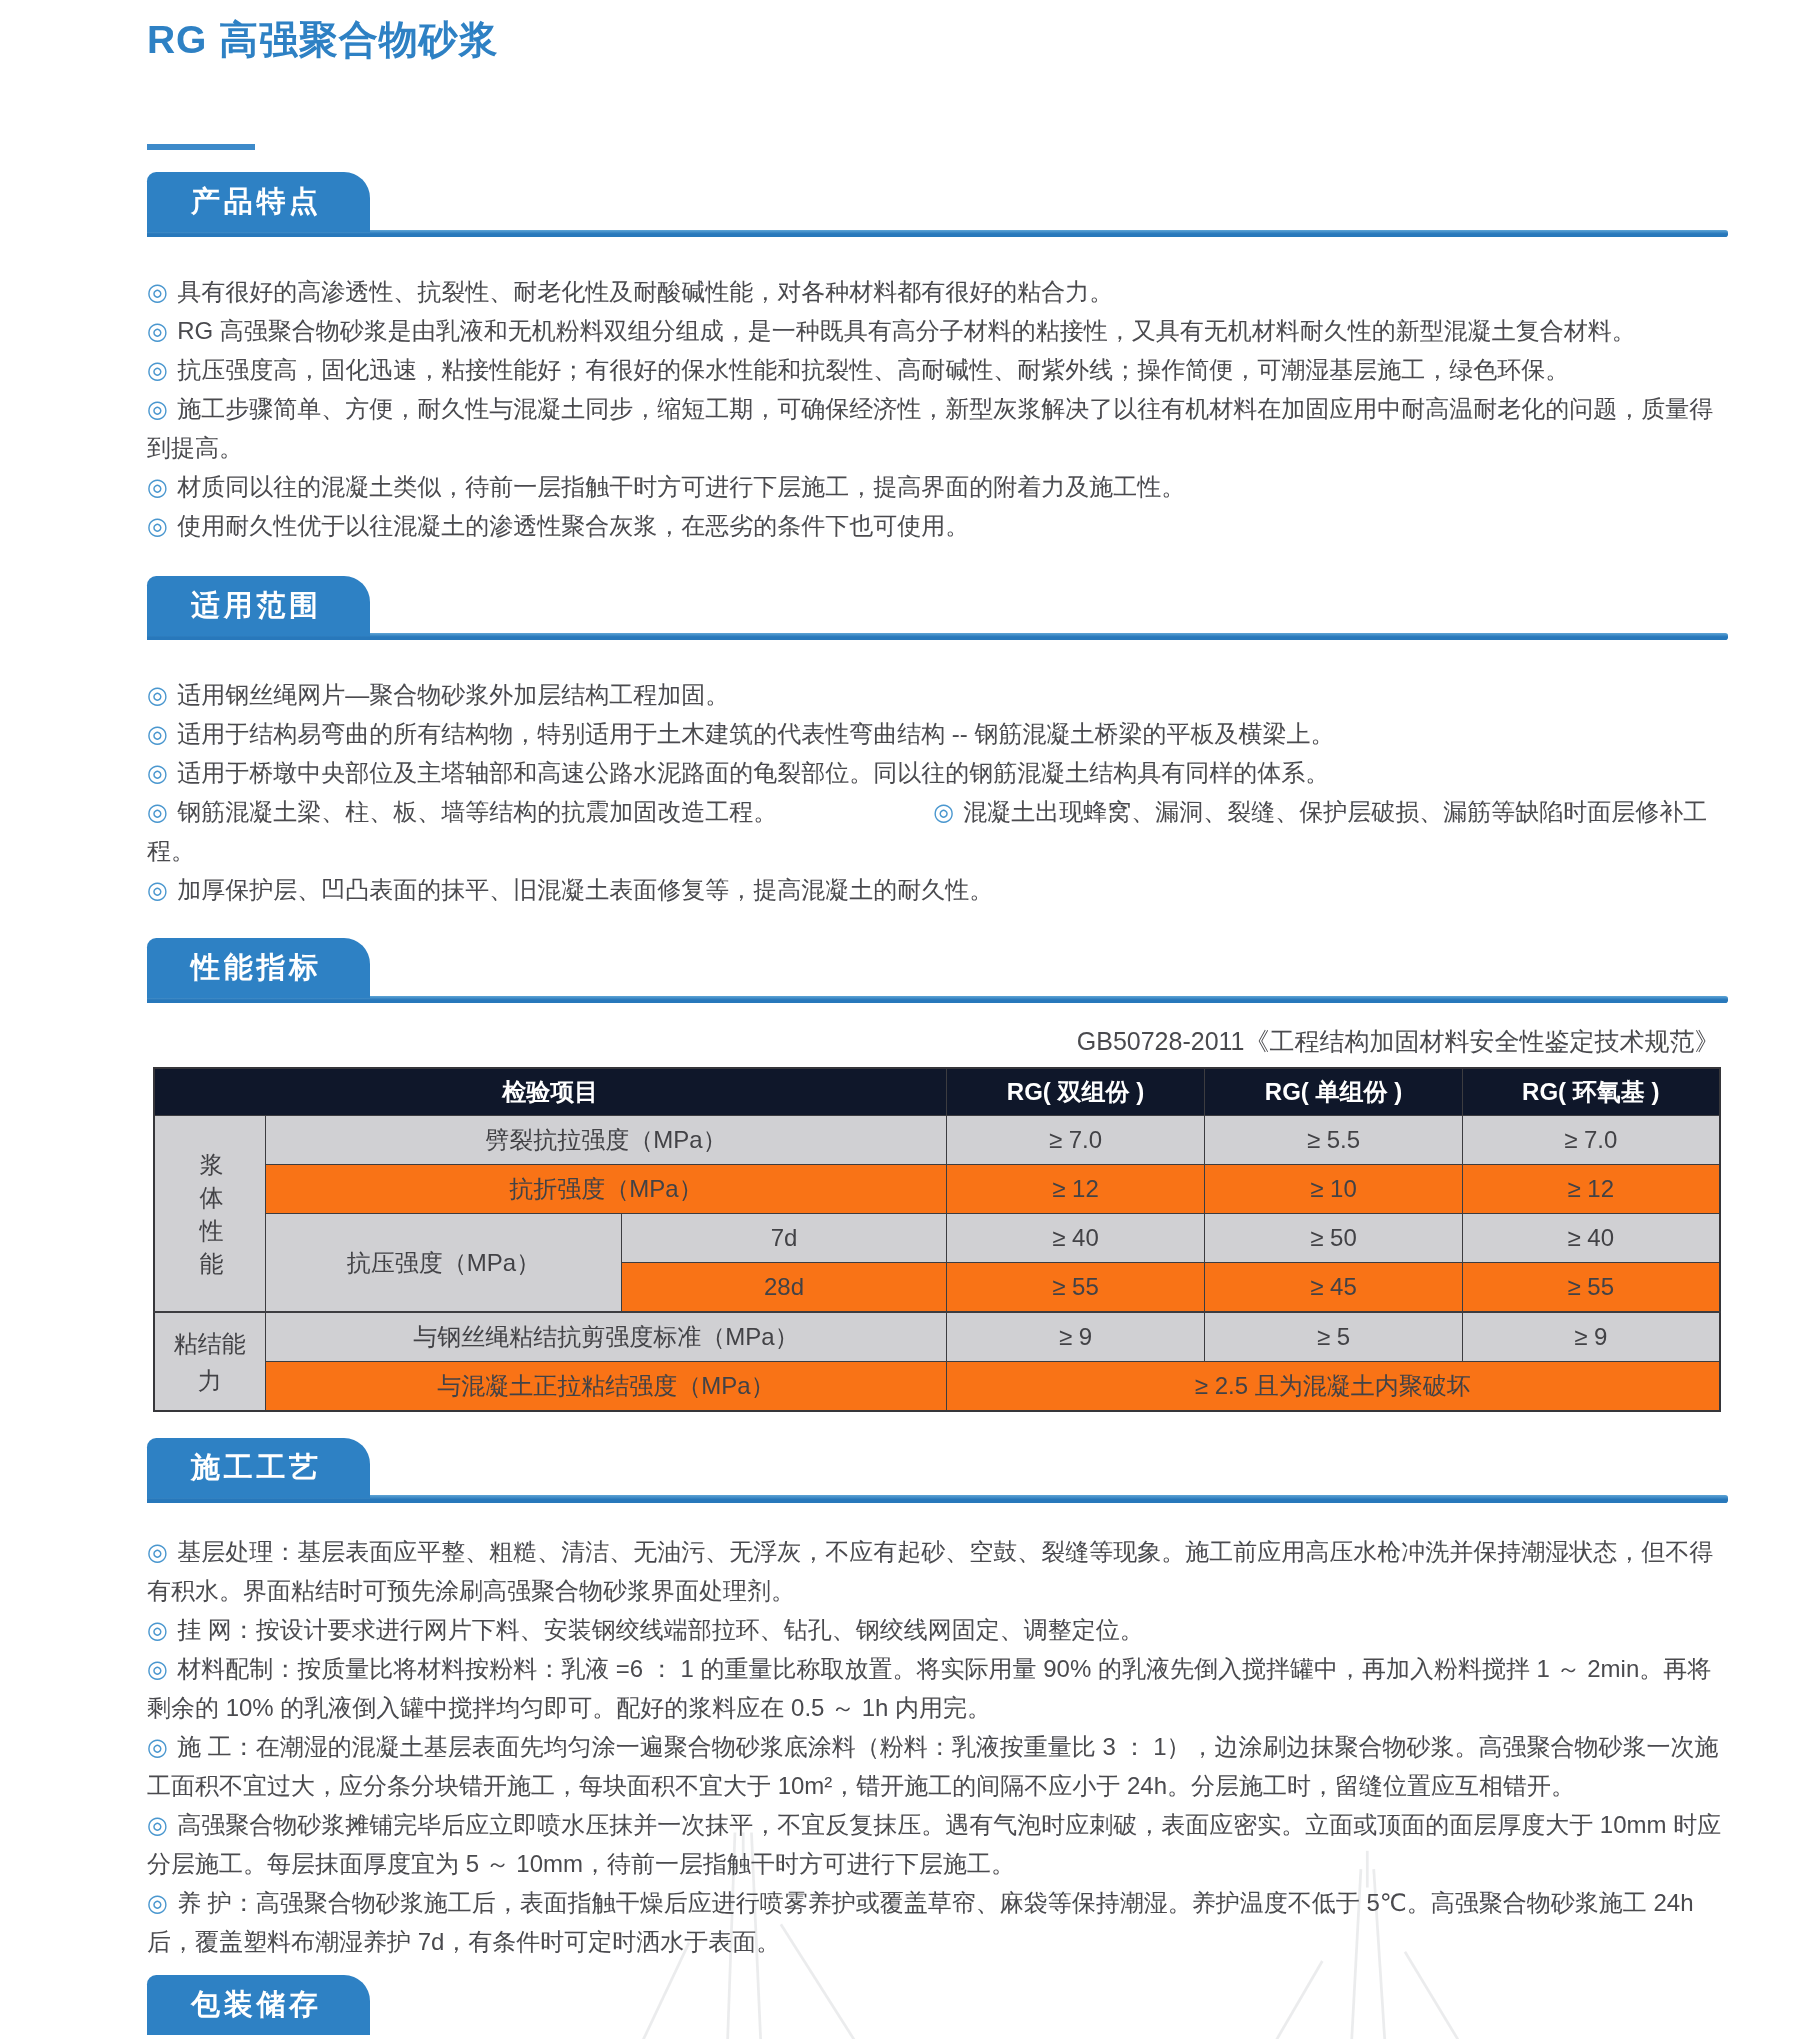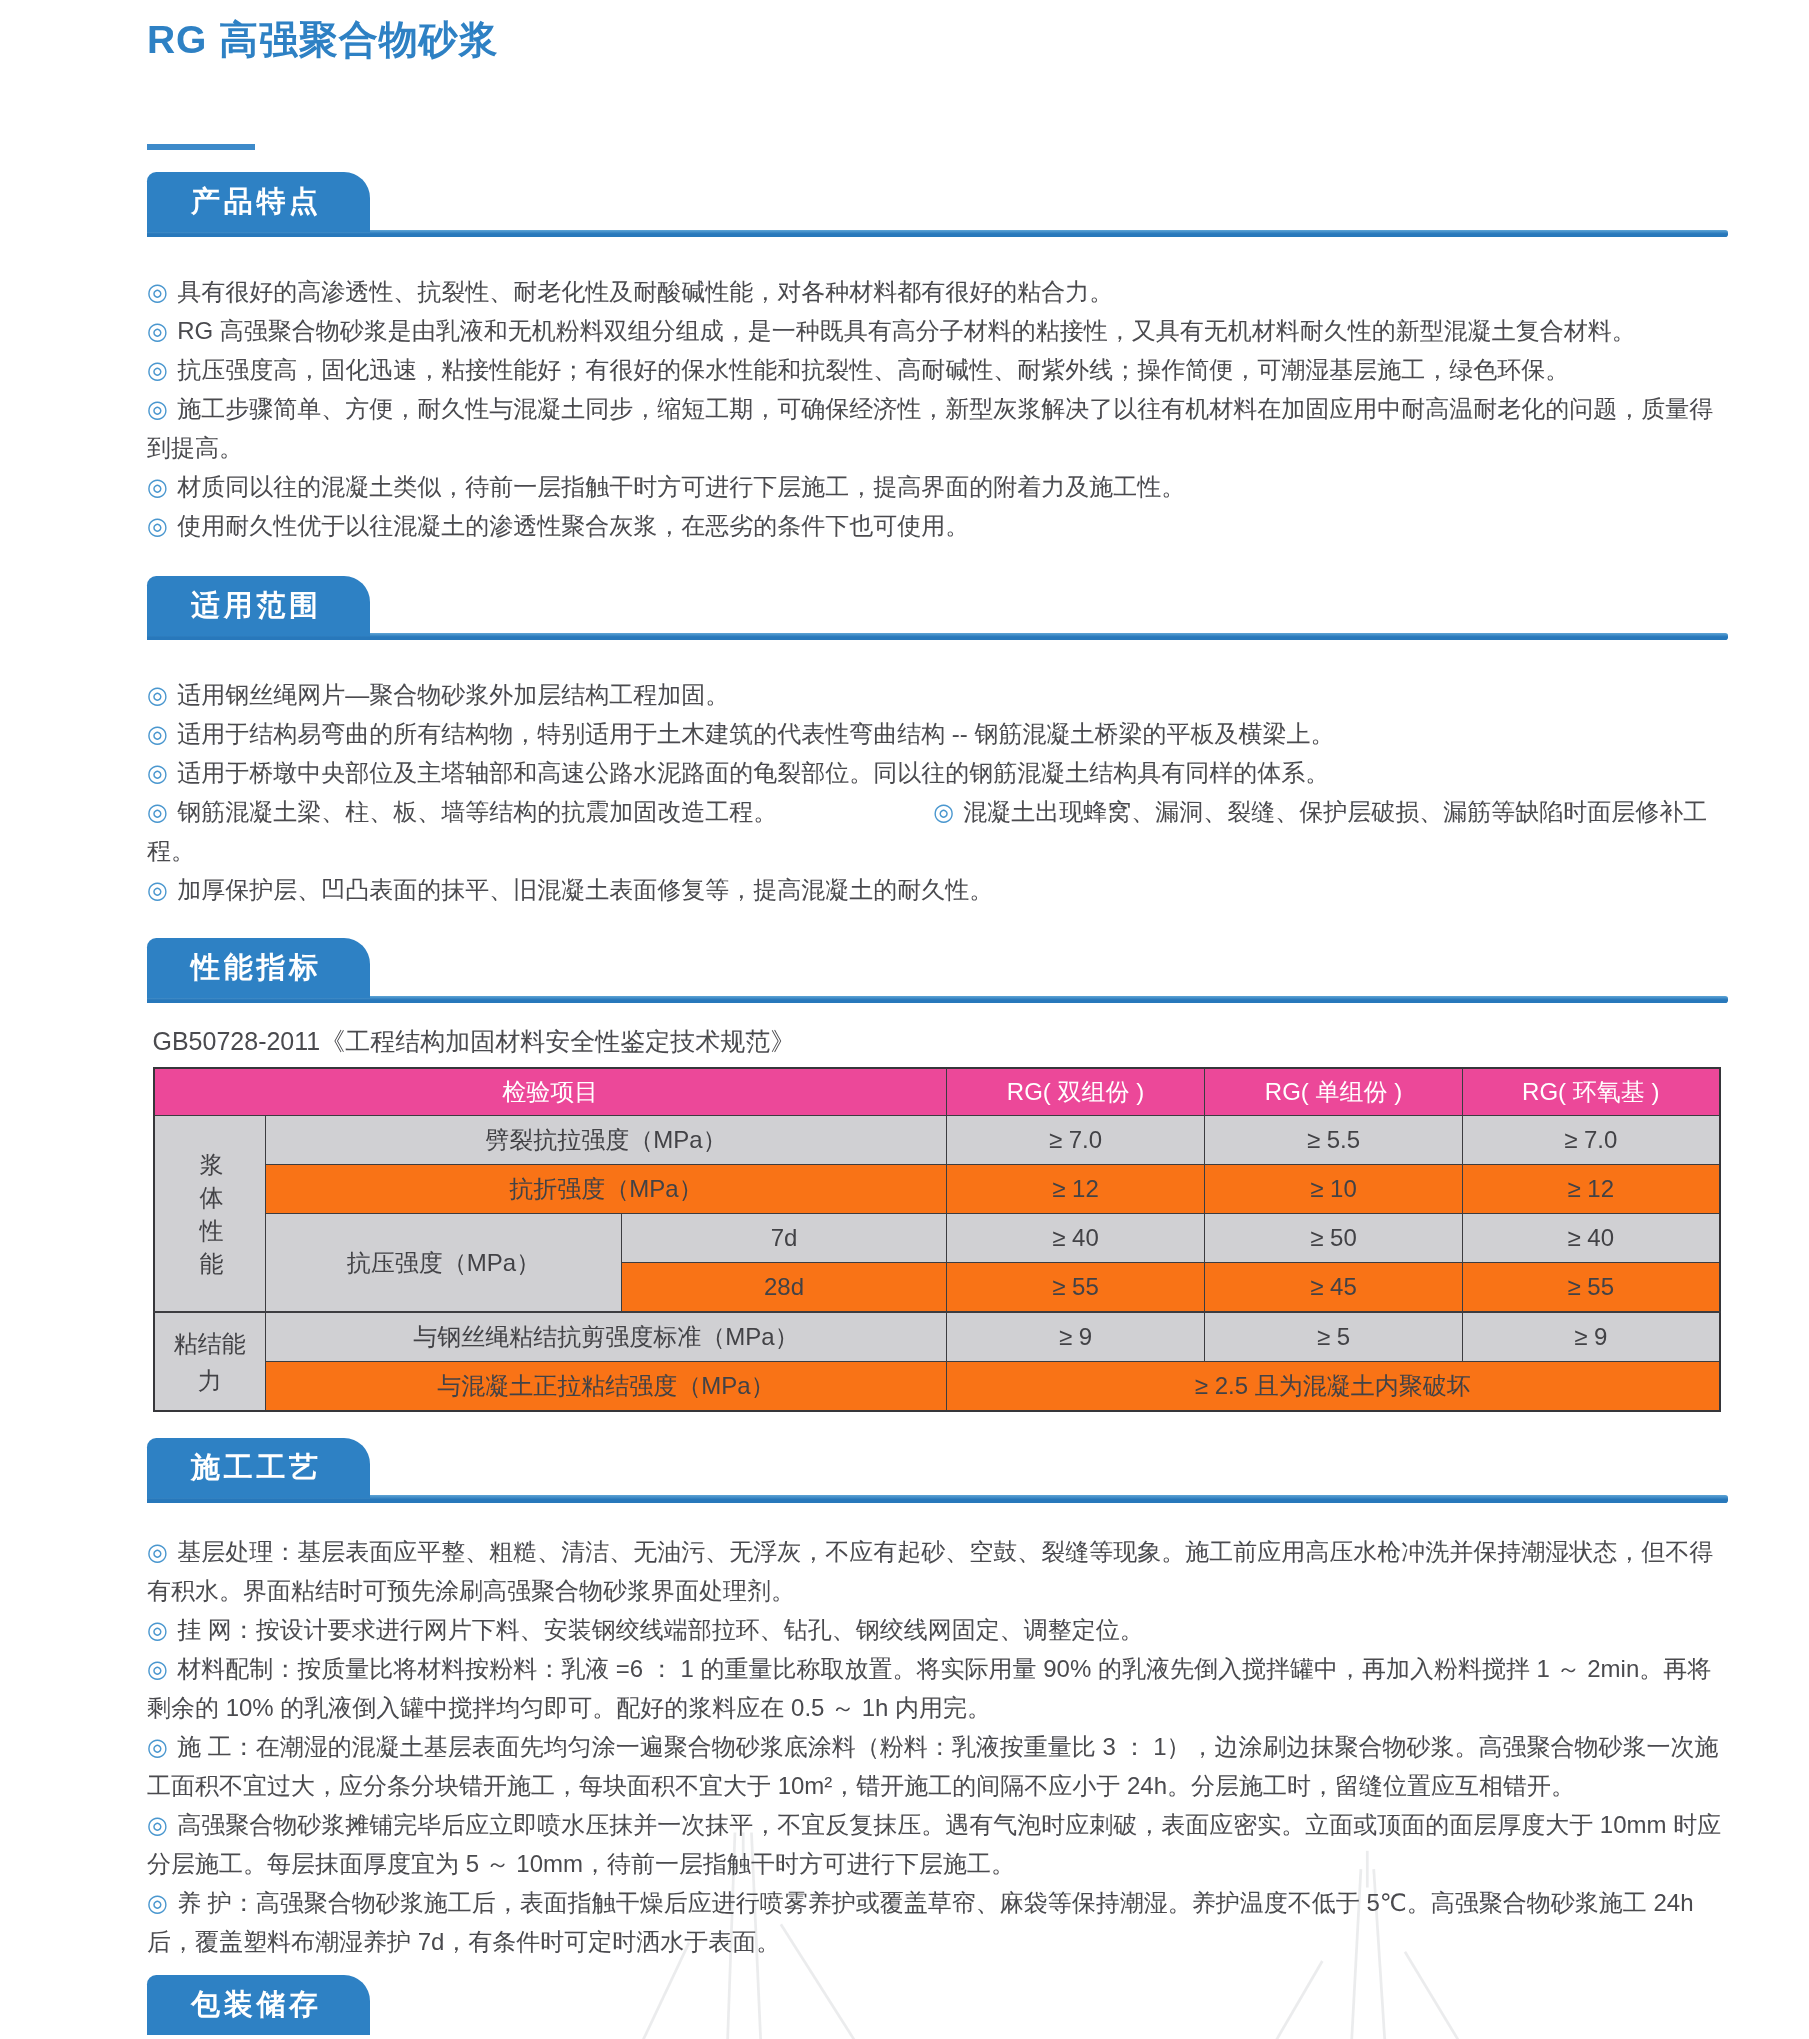--- a/index.html
+++ b/index.html
@@ -36,31 +36,31 @@
 
   .s1 { margin-top:22px; }
   .s2 { margin-top:31px; }
   .s3 { margin-top:29px; }
   .s4 { margin-top:26px; }
   .s5 { margin-top:14.7px; }
   .pad1 { padding-top:35px; }
   .pad4 { padding-top:29px; }
 
   .tbl-wrap { width:1567px; margin-left:5.5px; }
-  .tbl-caption { text-align:left; font-size:25px; color:#4a4a4e; margin-top:22px; }
+  .tbl-caption { text-align:right; font-size:25px; color:#4a4a4e; margin-top:22px; }
   table.perf {
     border-collapse:collapse; table-layout:fixed; width:1567px; margin-top:9.2px;
     border:2.8px solid #36363a;
   }
   table.perf th, table.perf td {
     border:1.8px solid #3c3c40; text-align:center; vertical-align:middle;
     font-size:24px; padding:0; overflow:hidden;
   }
   table.perf thead th {
-    background:#ec4899; color:#ffffff; font-weight:normal; height:46px;
+    background:#0f172a; color:#ffffff; font-weight:bold; height:46px;
   }
   table.perf tbody td { height:48px; color:#424246; background:#f97316; }
   td.gray { background:#d0d0d3 !important; }
   .vlabel { display:inline-block; width:27.5px; line-height:33px; text-align:right; }
   .wlabel { display:inline-block; width:92px; line-height:37px; text-align:center; }
   tr.grp-split td { border-top-width:2.8px; }
 
   .watermark { position:absolute; left:634px; top:1814px; z-index:0; opacity:0.55; }
   .content { position:relative; z-index:1; }
 </style>

